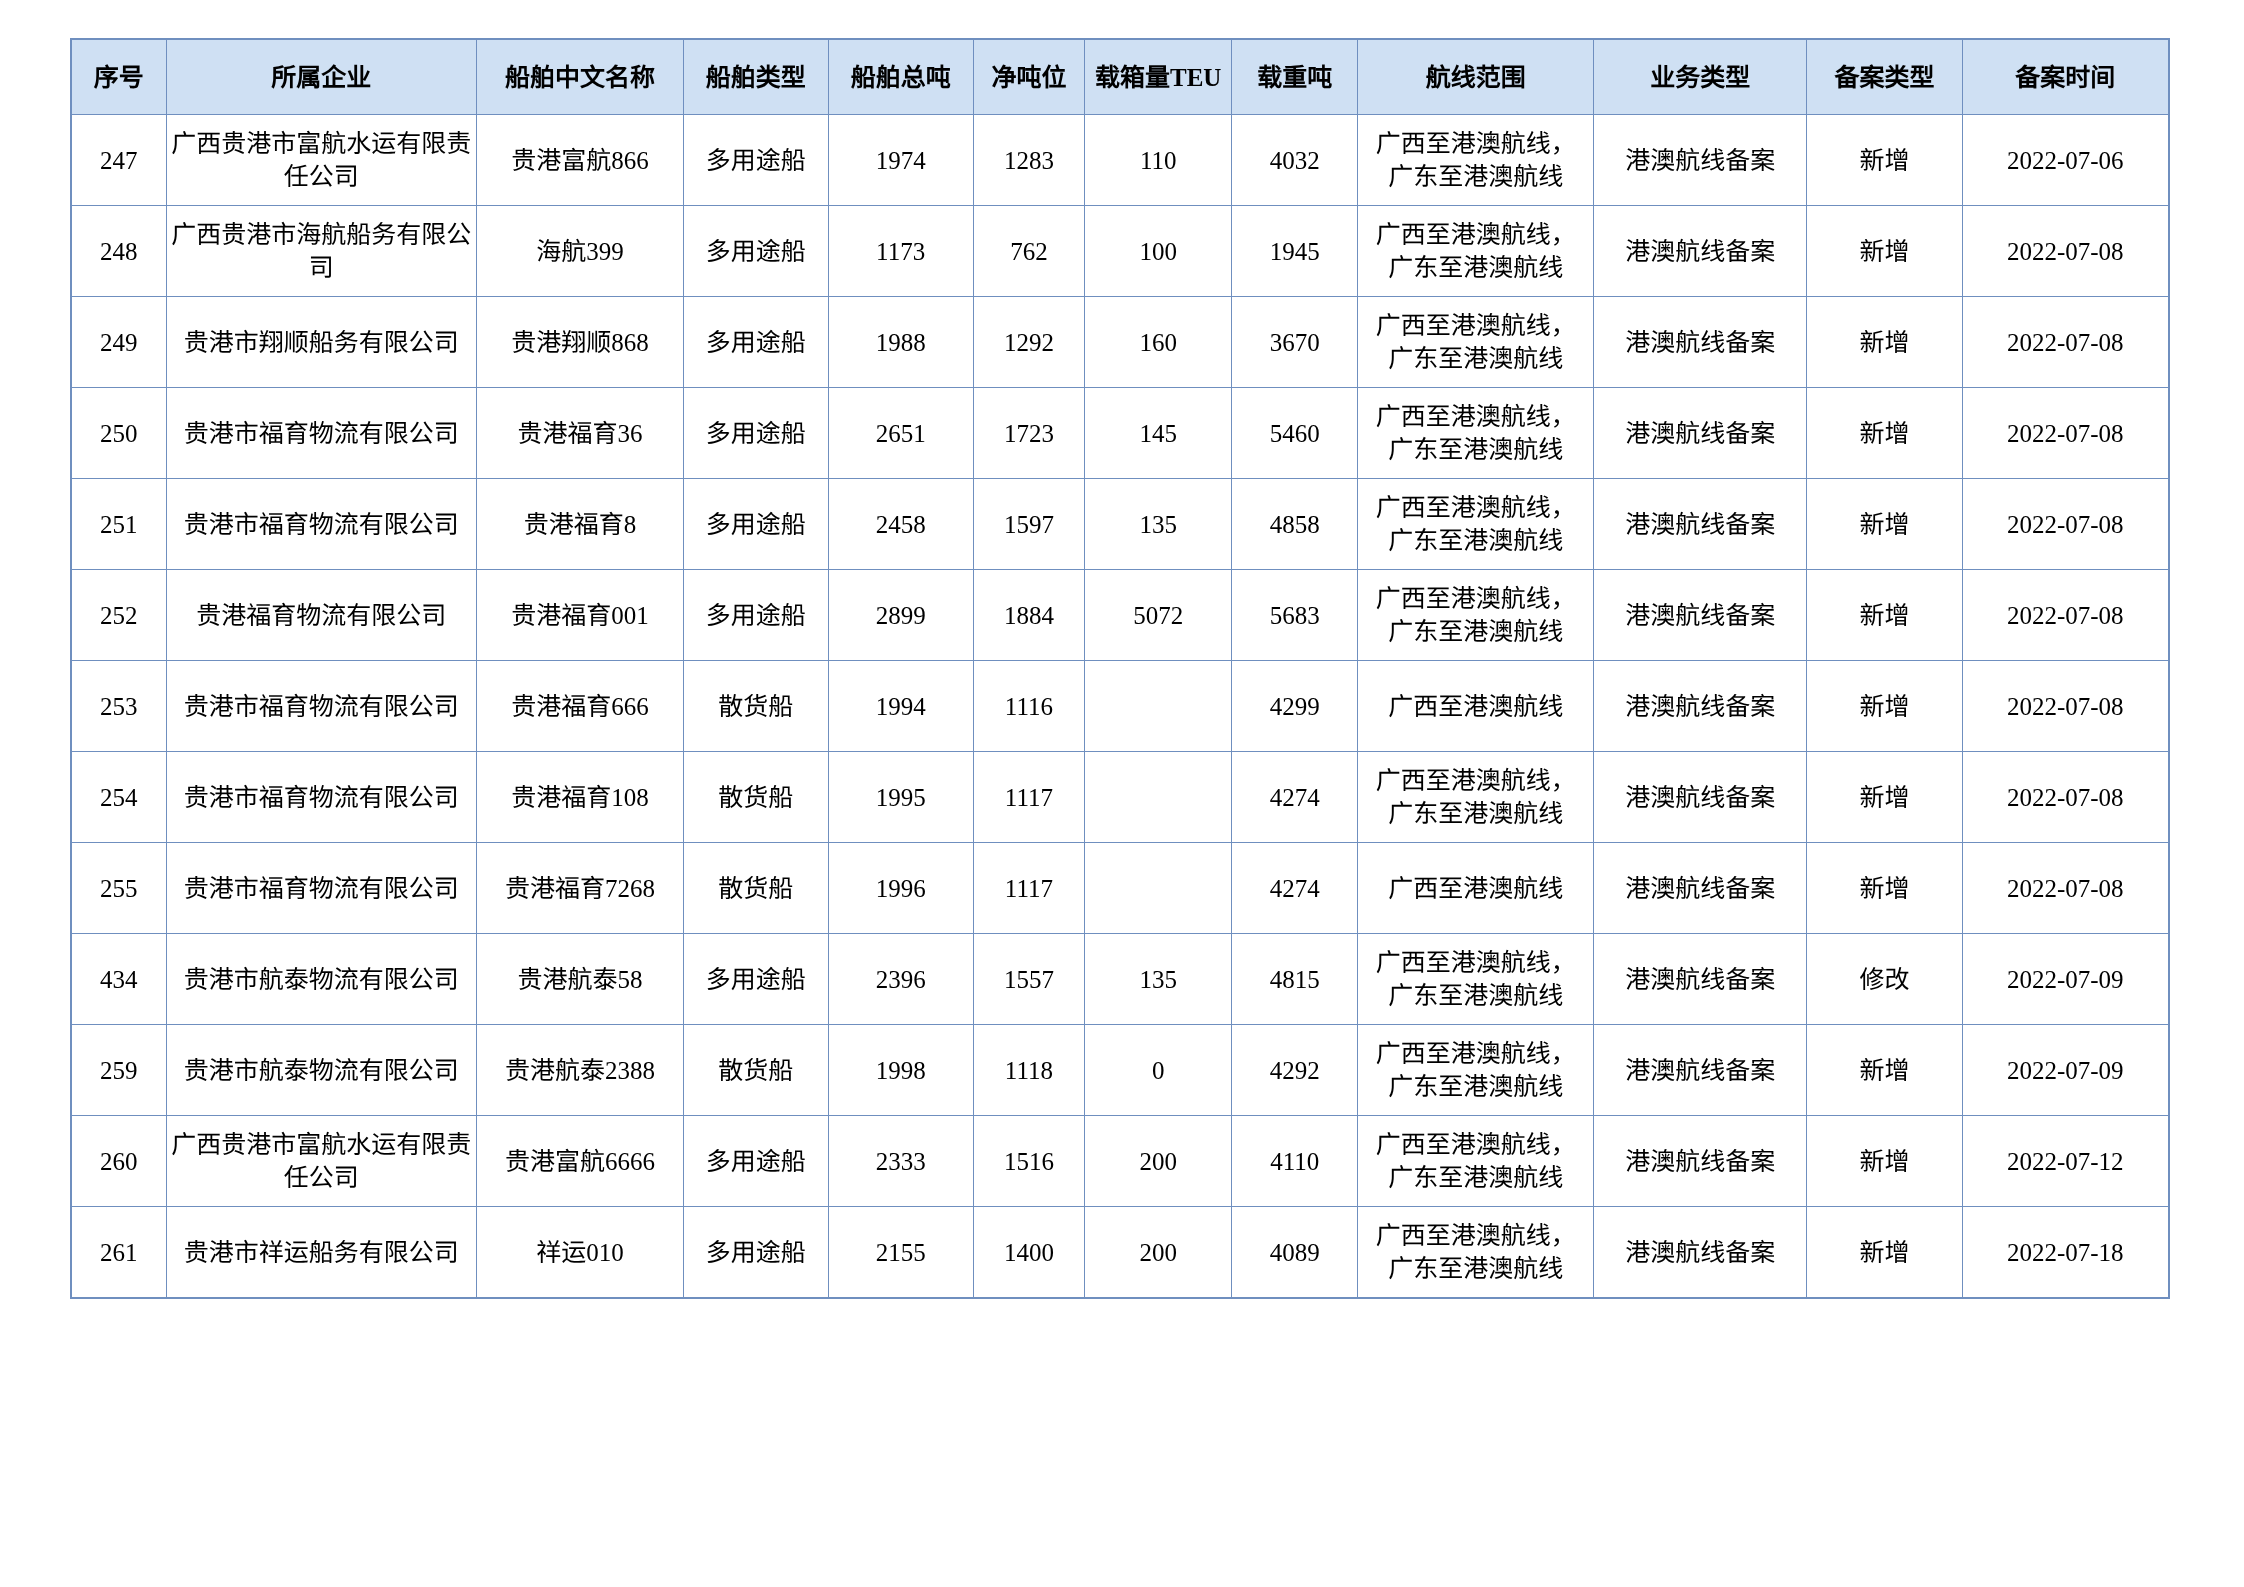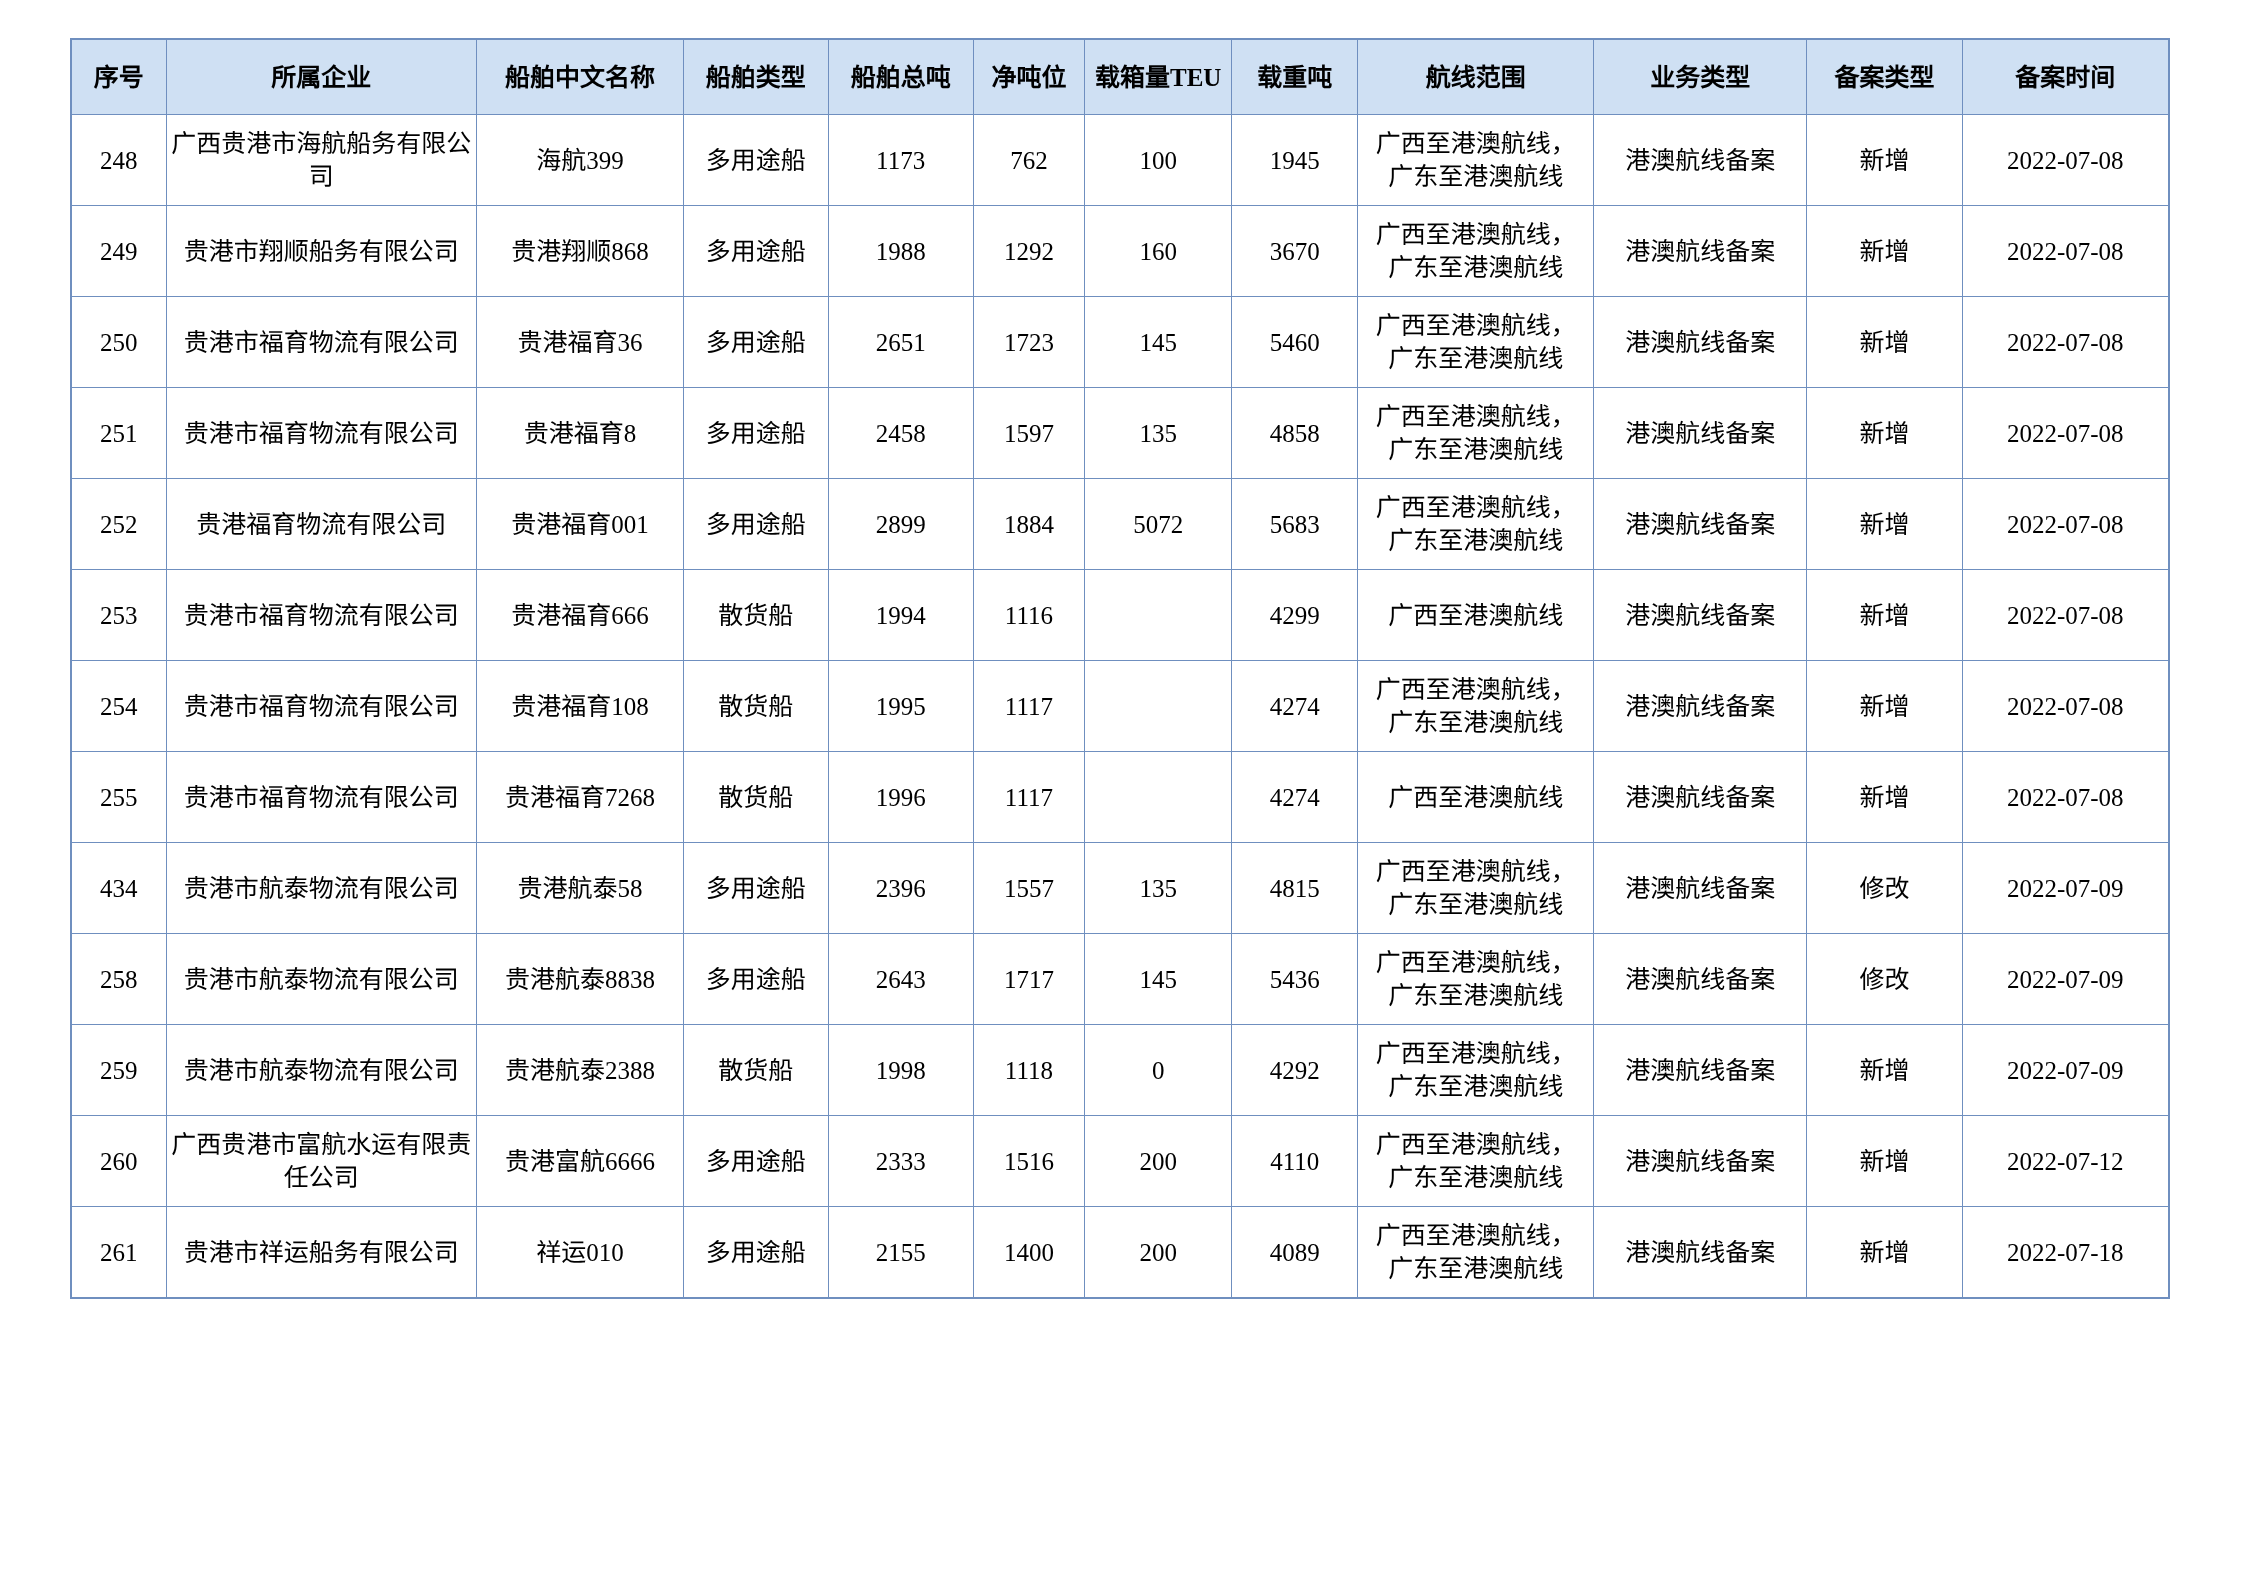--- a/index.html
+++ b/index.html
@@ -101,20 +101,37 @@
         <th>载箱量TEU</th>
         <th>载重吨</th>
         <th>航线范围</th>
         <th>业务类型</th>
         <th>备案类型</th>
         <th>备案时间</th>
       </tr>
     </thead>
     <tbody id="table-body">
         <tr>
+          <td class="num-cell">247</td>
+          <td class="ent-cell">广西贵港市富航水运有限责任公司</td>
+          <td>贵港富航866</td>
+          <td>多用途船</td>
+          <td class="num-cell">1974</td>
+          <td class="num-cell">1283</td>
+          <td class="num-cell">110</td>
+          <td class="num-cell">4032</td>
+          <td class="route-cell">
+            <span class="ln">广西至港澳航线，</span>
+            <span class="ln">广东至港澳航线</span>
+          </td>
+          <td class="biz-cell">港澳航线备案</td>
+          <td>新增</td>
+          <td class="num-cell">2022-07-06</td>
+        </tr>
+        <tr>
           <td class="num-cell">248</td>
           <td class="ent-cell">广西贵港市海航船务有限公司</td>
           <td>海航399</td>
           <td>多用途船</td>
           <td class="num-cell">1173</td>
           <td class="num-cell">762</td>
           <td class="num-cell">100</td>
           <td class="num-cell">1945</td>
           <td class="route-cell">
             <span class="ln">广西至港澳航线，</span>
@@ -252,37 +269,20 @@
           <td class="num-cell">4815</td>
           <td class="route-cell">
             <span class="ln">广西至港澳航线，</span>
             <span class="ln">广东至港澳航线</span>
           </td>
           <td class="biz-cell">港澳航线备案</td>
           <td>修改</td>
           <td class="num-cell">2022-07-09</td>
         </tr>
         <tr>
-          <td class="num-cell">258</td>
-          <td class="ent-cell">贵港市航泰物流有限公司</td>
-          <td>贵港航泰8838</td>
-          <td>多用途船</td>
-          <td class="num-cell">2643</td>
-          <td class="num-cell">1717</td>
-          <td class="num-cell">145</td>
-          <td class="num-cell">5436</td>
-          <td class="route-cell">
-            <span class="ln">广西至港澳航线，</span>
-            <span class="ln">广东至港澳航线</span>
-          </td>
-          <td class="biz-cell">港澳航线备案</td>
-          <td>修改</td>
-          <td class="num-cell">2022-07-09</td>
-        </tr>
-        <tr>
           <td class="num-cell">259</td>
           <td class="ent-cell">贵港市航泰物流有限公司</td>
           <td>贵港航泰2388</td>
           <td>散货船</td>
           <td class="num-cell">1998</td>
           <td class="num-cell">1118</td>
           <td class="num-cell">0</td>
           <td class="num-cell">4292</td>
           <td class="route-cell">
             <span class="ln">广西至港澳航线，</span>

